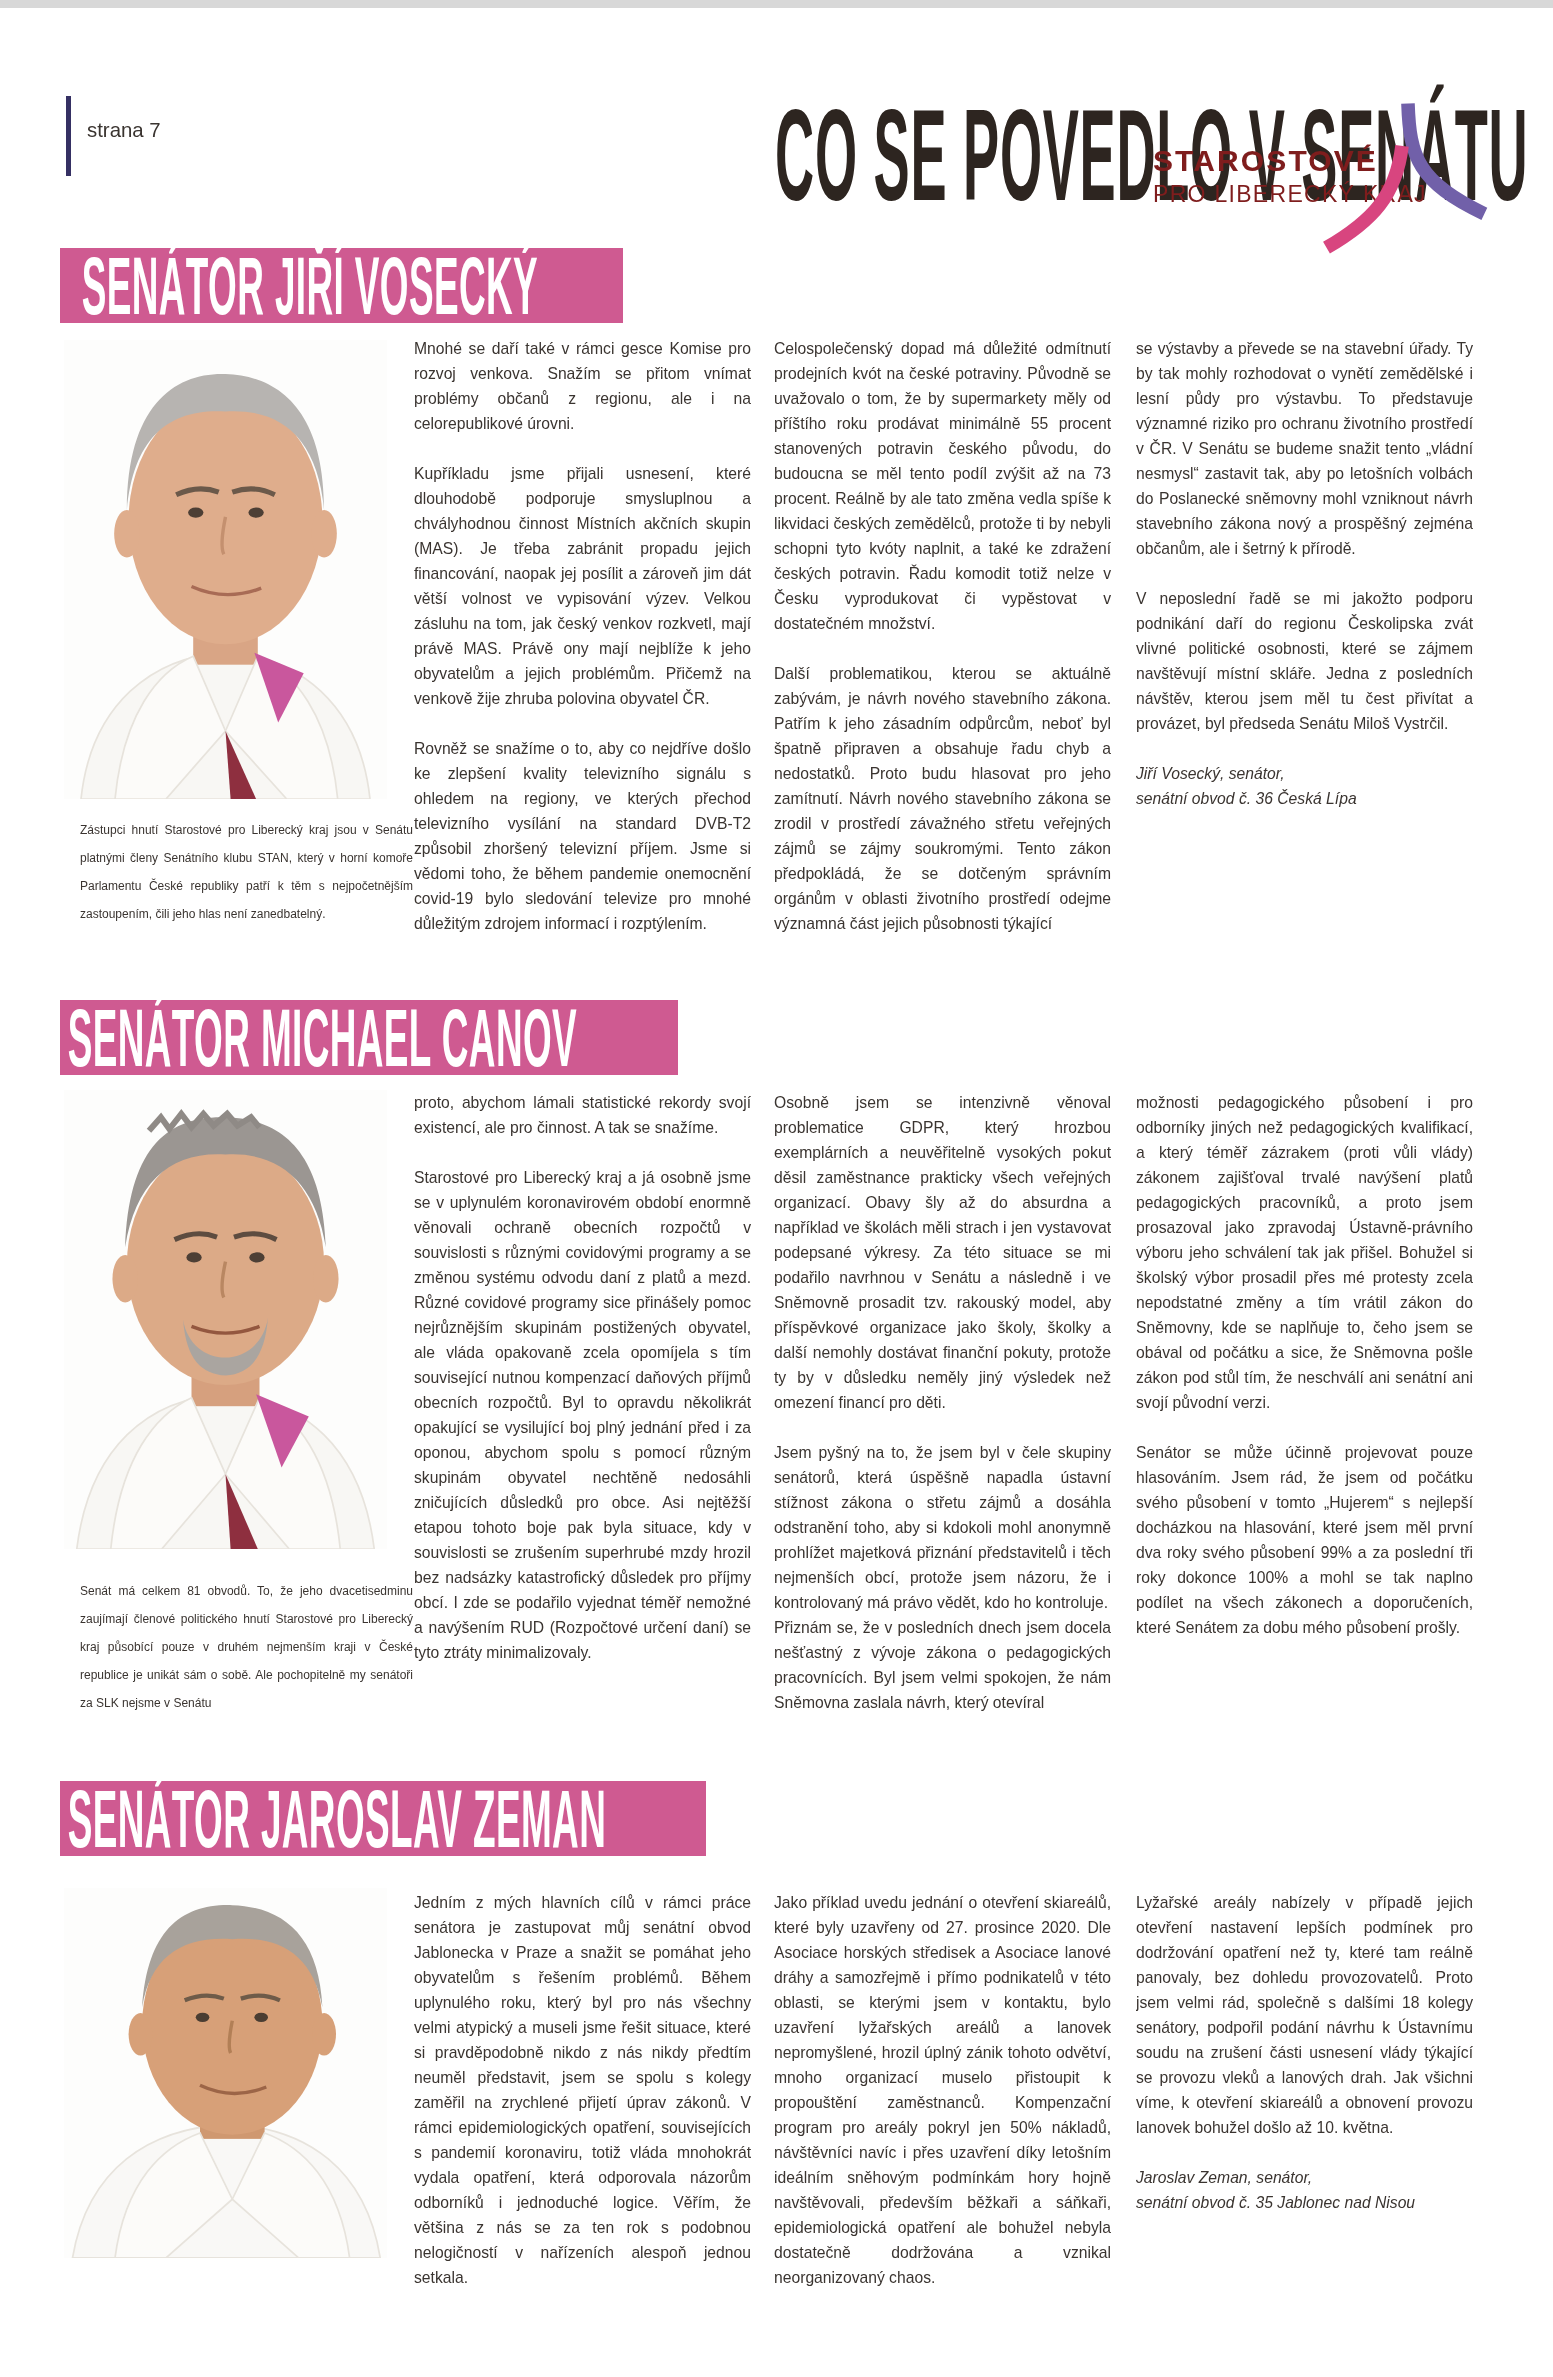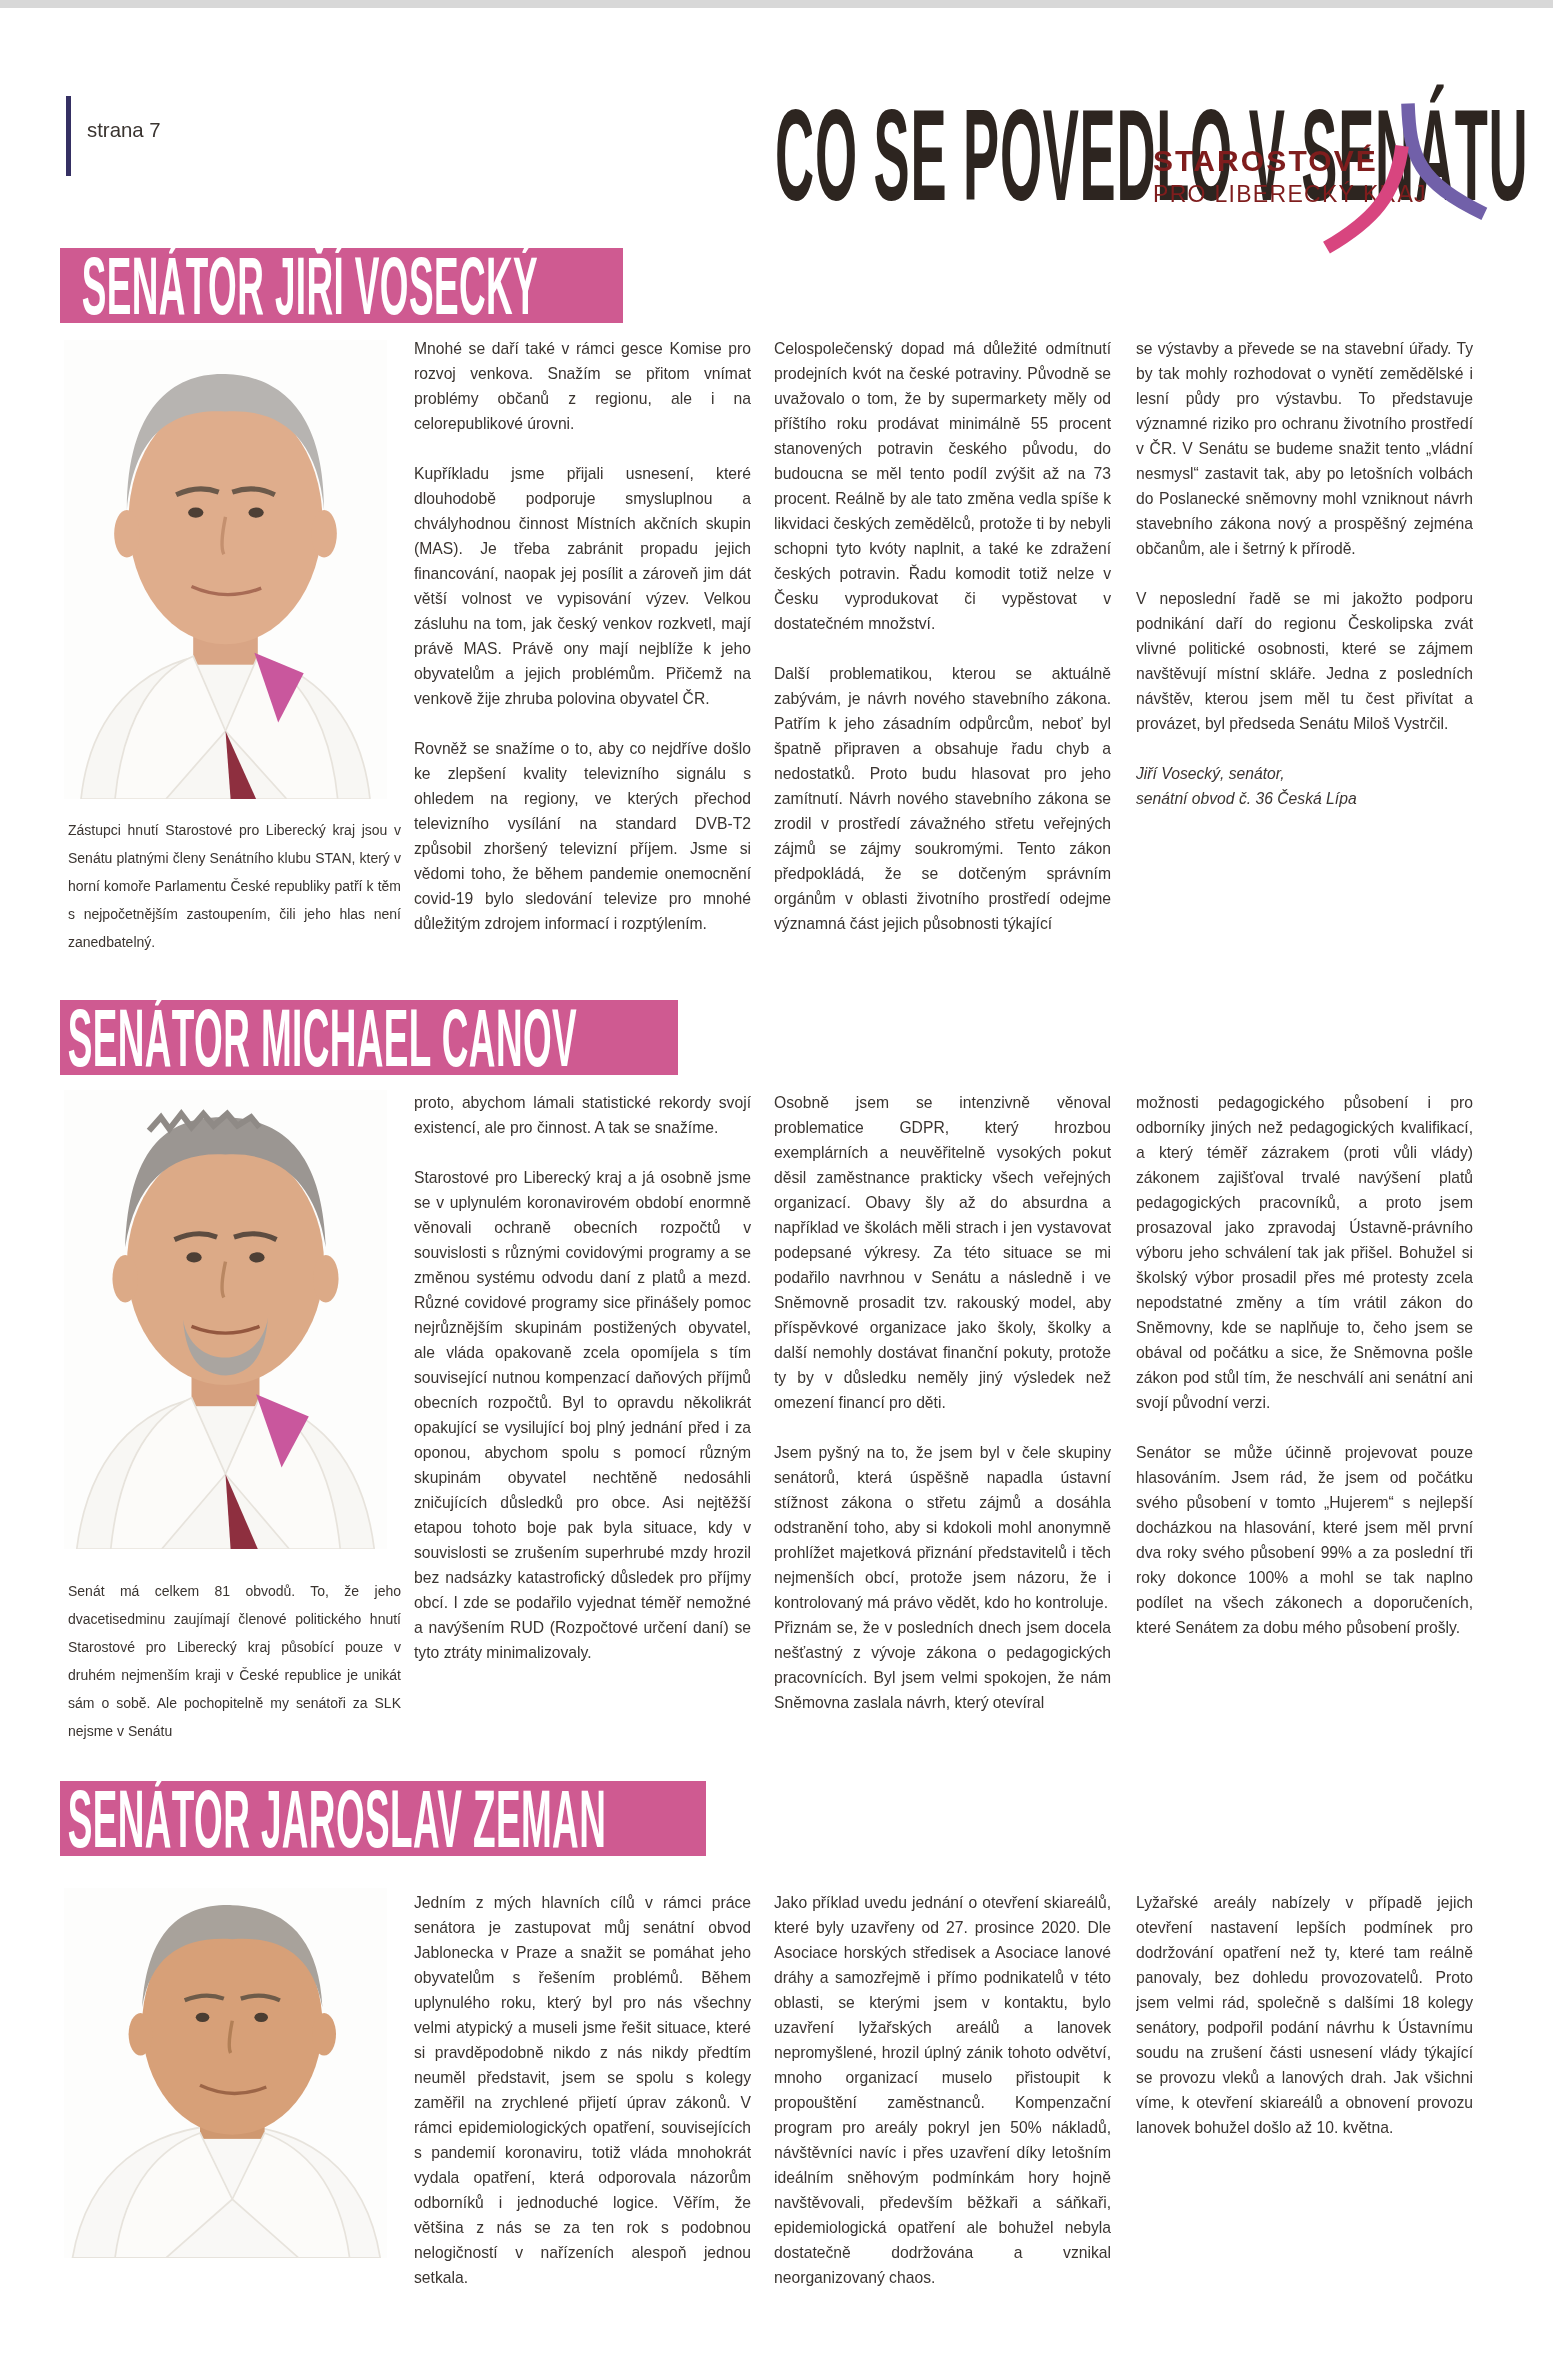--- a/index.html
+++ b/index.html
@@ -33,21 +33,21 @@
   .col{
     position:absolute;width:337px;font-size:15.7px;line-height:25px;
     text-align:justify;hyphens:auto;-webkit-hyphens:auto;overflow:hidden;
   }
   .col p{margin:0;}
   .col p + p{margin-top:25px;}
   .col p.tight{margin-top:0;}
   .signature{margin-top:25px;font-style:italic;}
   .signature div{white-space:nowrap;}
   .caption{
-    position:absolute;left:68px;width:333px;font-size:14px;line-height:28px;
+    position:absolute;left:80px;width:333px;font-size:12px;line-height:28px;
     text-align:justify;hyphens:auto;-webkit-hyphens:auto;color:#3a3430;
   }
 </style>
 </head>
 <body>
 
 <div class="page">
 
   <div class="strana-bar"></div>
   <div class="strana-label">strana 7</div>
@@ -185,17 +185,21 @@
     </figure>
 
     <div class="col" style="left:414px;top:1882px;height:476px;">
       <p>Jedním z mých hlavních cílů v rámci práce senátora je zastupovat můj senátní obvod Jablonecka v Praze a snažit se pomáhat jeho obyvatelům s řešením problémů. Během uplynulého roku, který byl pro nás všechny velmi atypický a museli jsme řešit situace, které si pravděpodobně nikdo z nás nikdy předtím neuměl představit, jsem se spolu s kolegy zaměřil na zrychlené přijetí úprav zákonů. V rámci epidemiologických opatření, souvisejících s pandemií koronaviru, totiž vláda mnohokrát vydala opatření, která odporovala názorům odborníků i jednoduché logice. Věřím, že většina z nás se za ten rok s podobnou nelogičností v nařízeních alespoň jednou setkala.</p>
     </div>
     <div class="col" style="left:774px;top:1882px;height:476px;">
       <p>Jako příklad uvedu jednání o otevření skiareálů, které byly uzavřeny od 27. prosince 2020. Dle Asociace horských středisek a Asociace lanové dráhy a samozřejmě i přímo podnikatelů v této oblasti, se kterými jsem v kontaktu, bylo uzavření lyžařských areálů a lanovek nepromyšlené, hrozil úplný zánik tohoto odvětví, mnoho organizací muselo přistoupit k propouštění zaměstnanců. Kompenzační program pro areály pokryl jen 50% nákladů, návštěvníci navíc i přes uzavření díky letošním ideálním sněhovým podmínkám hory hojně navštěvovali, především běžkaři a sáňkaři, epidemiologická opatření ale bohužel nebyla dostatečně dodržována a vznikal neorganizovaný chaos.</p>
     </div>
     <div class="col" style="left:1136px;top:1882px;height:476px;">
       <p>Lyžařské areály nabízely v případě jejich otevření nastavení lepších podmínek pro dodržování opatření než ty, které tam reálně panovaly, bez dohledu provozovatelů. Proto jsem velmi rád, společně s dalšími 18 kolegy senátory, podpořil podání návrhu k Ústavnímu soudu na zrušení části usnesení vlády týkající se provozu vleků a lanových drah. Jak všichni víme, k otevření skiareálů a obnovení provozu lanovek bohužel došlo až 10. května.</p>
+      <div class="signature">
+        <div>Jaroslav Zeman, senátor,</div>
+        <div>senátní obvod č. 35 Jablonec nad Nisou</div>
+      </div>
     </div>
   </div>
 
 </div>
 
 
 </body></html>

